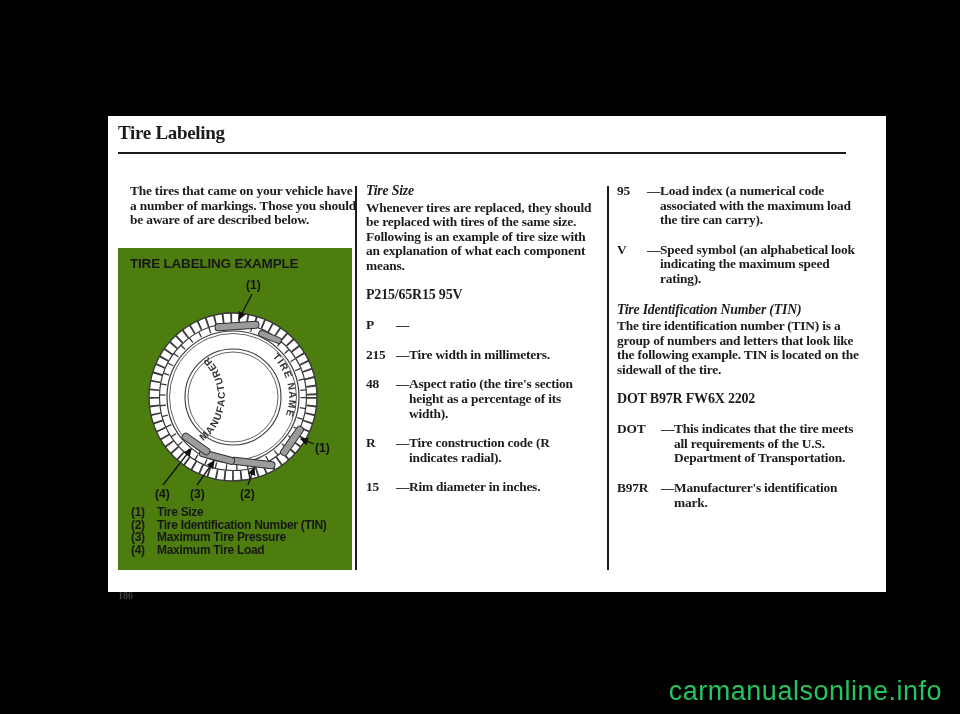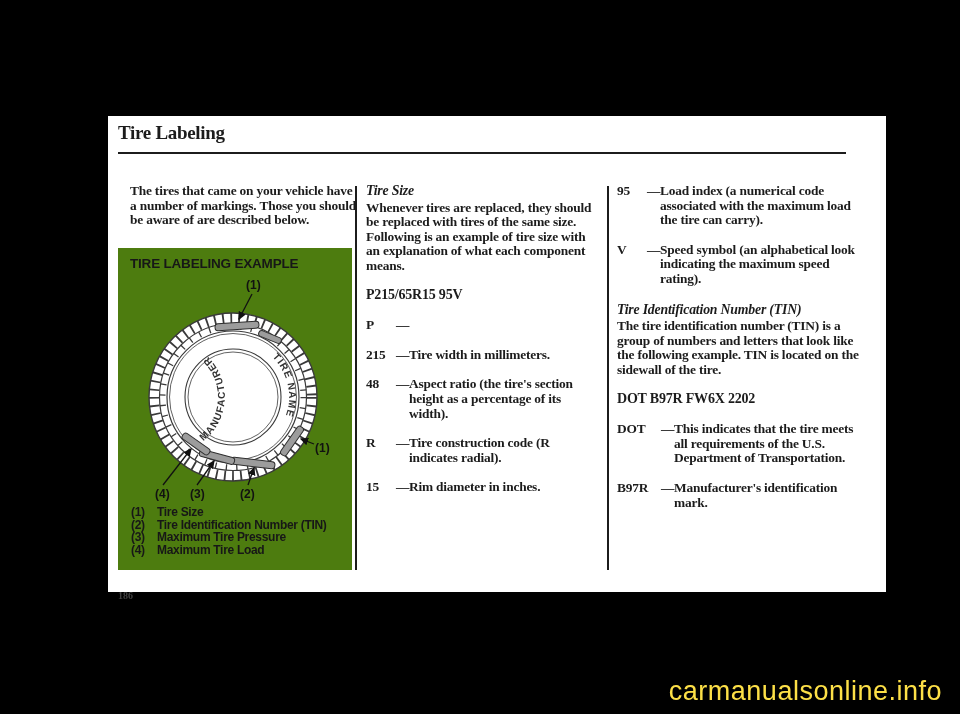--- a/index.html
+++ b/index.html
@@ -50,21 +50,21 @@
     position:absolute;left:13px;top:258px;right:6px;
     font-family:"Liberation Sans", sans-serif;font-weight:bold;
     font-size:12px;line-height:12.6px;letter-spacing:-0.3px;color:#171717;
   }
   .legend-row{display:grid;grid-template-columns:26px 1fr;}
   .page-number{
     position:absolute;left:118px;top:590px;color:#414141;
     font-size:10px;font-weight:bold;font-family:"Liberation Serif", serif;
   }
   .watermark{
-    position:absolute;right:18px;top:676px;color:#fde047;
+    position:absolute;right:18px;top:676px;color:#22c55e;
     font-family:"Liberation Sans", sans-serif;font-size:27px;letter-spacing:0.5px;
   }
   svg text.curved{font-family:"Liberation Sans", sans-serif;font-weight:bold;
     font-size:10px;letter-spacing:1px;fill:#333;}
   svg text.callout{font-family:"Liberation Sans", sans-serif;font-weight:bold;
     font-size:12px;fill:#111;}
 </style>
 </head>
 <body>
 

